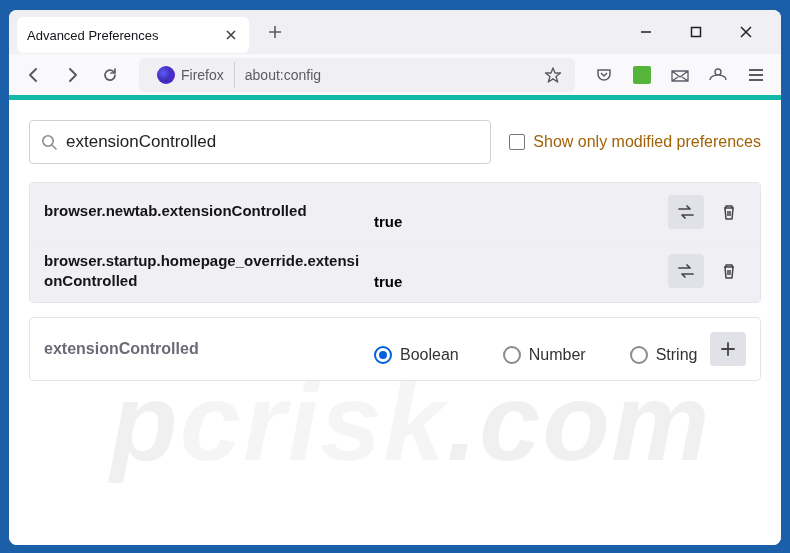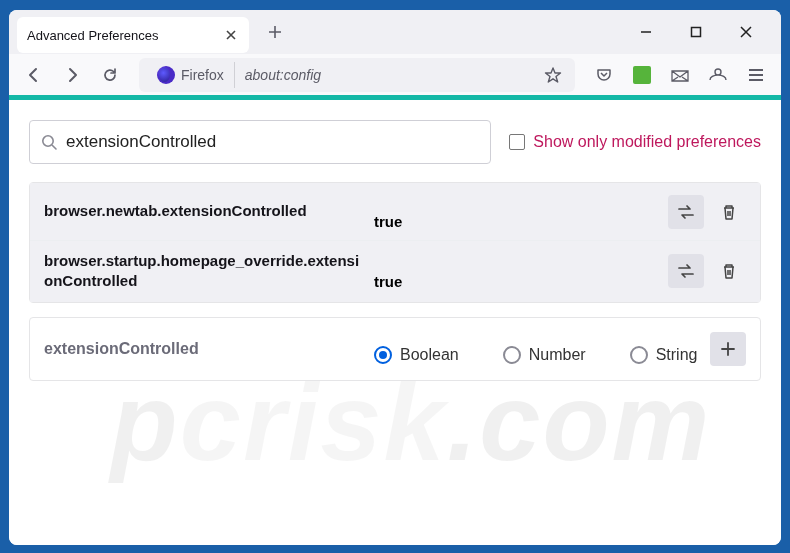--- a/index.html
+++ b/index.html
@@ -105,21 +105,20 @@
   height: 26px;
   border-right: 1px solid #d0d0d5;
   color: #5b5b66;
   font-size: 14px;
 }
 .url-text {
   padding: 0 10px;
   color: #5b5b66;
   font-size: 14px;
   flex: 1;
-  font-style: italic;
 }
 .star-btn {
   width: 28px; height: 28px;
   display: flex; align-items: center; justify-content: center;
   color: #5b5b66;
 }
 
 
 .content {
   padding: 20px;
@@ -148,21 +147,21 @@
   outline: none;
   font-size: 17px;
   flex: 1;
   color: #222;
 }
 .checkbox-row {
   display: flex;
   align-items: center;
   gap: 8px;
   font-size: 16px;
-  color: #be185d;
+  color: #a16207;
 }
 .chk {
   width: 16px; height: 16px;
   border: 1.5px solid #777;
   border-radius: 2px;
 }
 
 .pref-table {
   border: 1px solid #e5e5e7;
   border-radius: 4px;

